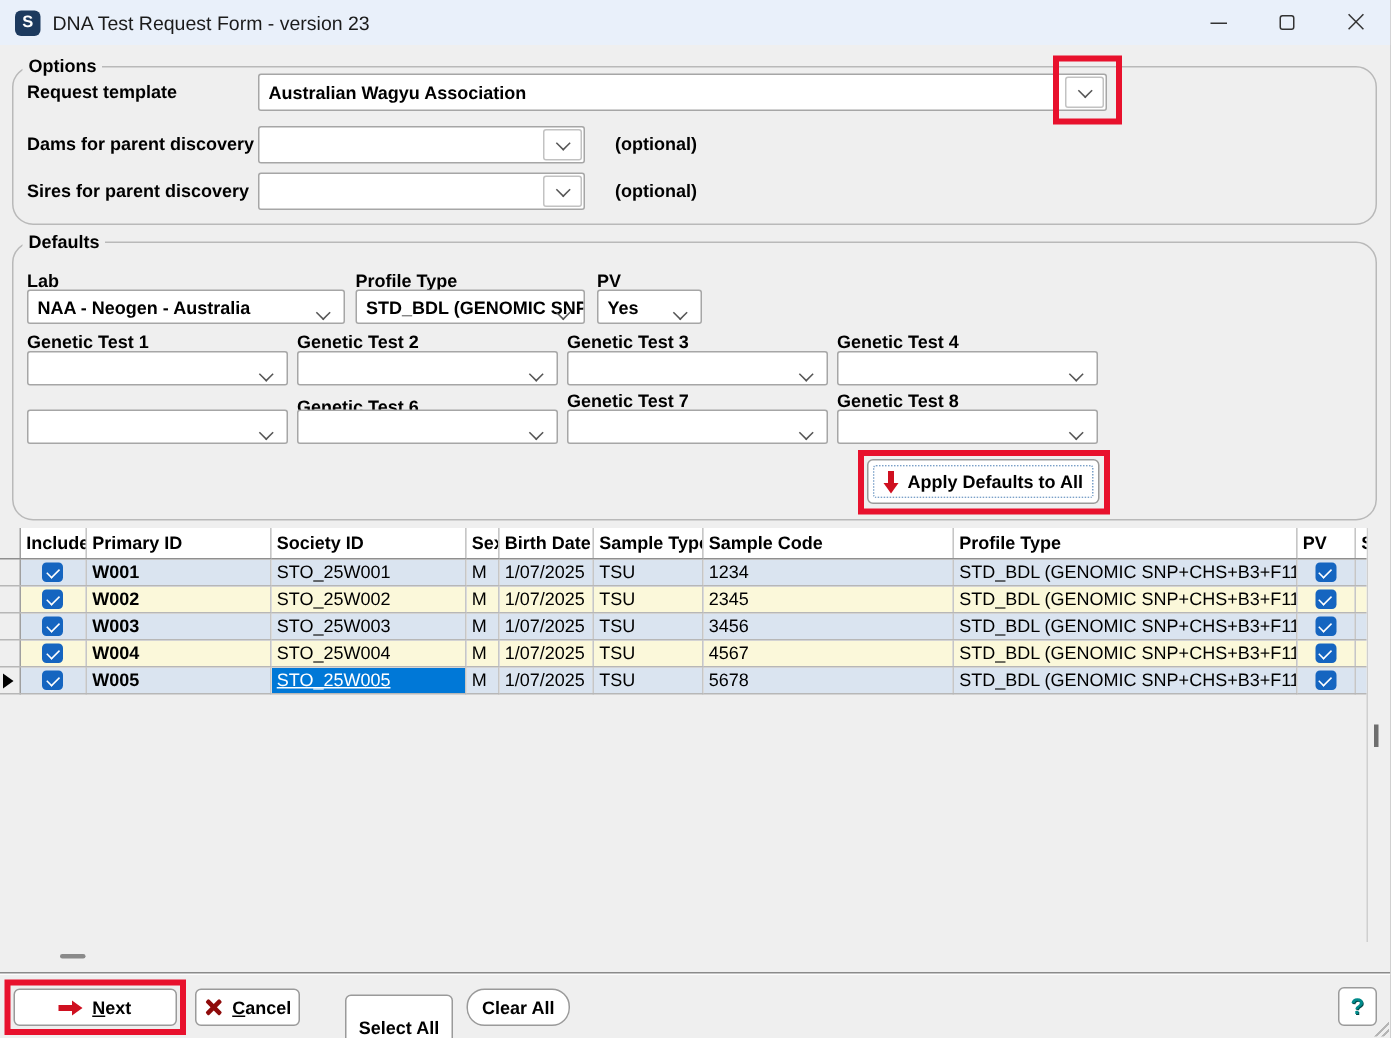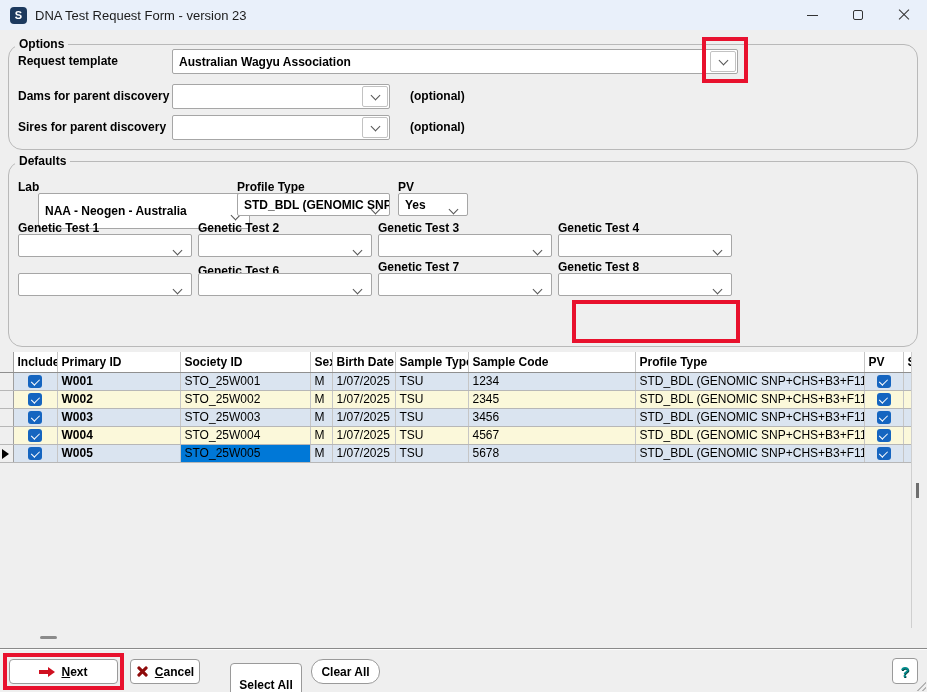--- a/index.html
+++ b/index.html
@@ -86,21 +86,21 @@
     white-space:nowrap; overflow:hidden;
   }
   .grid th.ind, .grid td.ind { background:#efefef; border-right:1px solid #9f9f9f; padding:0; }
   .grid td {
     height:18px; font-size:12px; padding:0 0 0 4px; white-space:nowrap; overflow:hidden;
     border-right:1px solid #c6c6c6; border-bottom:1px solid #b7b7b7; color:#000;
   }
   tr.r-blue td { background:#dae4f0; }
   tr.r-yellow td { background:#fbf8da; }
   .grid td.bold { font-weight:bold; }
-  .grid td.sel { background:#0078d7 !important; color:#000000; }
+  .grid td.sel { background:#0078d7 !important; color:#ffffff;text-decoration:underline; }
   .grid td.center { text-align:center; padding:0; }
   .cbx {
     display:inline-block; width:14px; height:13px; border-radius:3px; background:#1565c0;
     position:relative; vertical-align:middle;
   }
   .cbx::after {
     content:""; position:absolute; left:4.5px; top:2px; width:3.5px; height:7px;
     border-right:1.6px solid #fff; border-bottom:1.6px solid #fff; transform:rotate(45deg);
   }
   .row-ind { display:block; margin:2px auto 0 2px; width:0; height:0; border-left:7px solid #000; border-top:5px solid transparent; border-bottom:5px solid transparent; }
@@ -161,21 +161,21 @@
         <span class="chev"></span>
       </span>
   </div>
   <span class="flabel" style="left:410px; top:120px;">(optional)</span>
 
   <div class="groupbox" style="left:8px; top:161px; width:910px; height:186px;">
     <span class="groupbox-label">Defaults</span>
   </div>
 
   <span class="flabel" style="left:18px; top:180px;">Lab</span>
-  <div class="combo" style="left:18px; top:193px; width:212px; height:36px;margin-left:20px;">
+  <div class="combo" style="left:18px; top:193px; width:212px; height:23px;">
     <span class="combo-text">NAA - Neogen - Australia</span>
     <span class="combo-chev-plain"><span class="chev"></span></span>
   </div>
 
   <span class="flabel" style="left:237px; top:180px;">Profile Type</span>
   <div class="combo" style="left:237px; top:193px; width:153px; height:23px;">
     <span class="combo-text">STD_BDL (GENOMIC SNP+</span>
     <span class="combo-chev-plain"><span class="chev"></span></span>
   </div>
 
@@ -220,20 +220,28 @@
     </div>
   <div class="combo" style="left:378px; top:273px; width:174px; height:23px;">
       <span class="combo-text"></span>
       <span class="combo-chev-plain"><span class="chev"></span></span>
     </div>
   <div class="combo" style="left:558px; top:273px; width:174px; height:23px;">
       <span class="combo-text"></span>
       <span class="combo-chev-plain"><span class="chev"></span></span>
     </div>
 
+  <div class="btn" style="left:578px; top:306px; width:155px; height:30px;">
+    <span class="focus-dots"></span>
+    <span class="arrow-down">
+        <span class="shaft"></span>
+        <span class="head"></span>
+      </span>
+    <span>Apply Defaults to All</span>
+  </div>
   <div class="red-rect" style="left:572px; top:300px; width:168px; height:43px;"></div>
 
   <div class="grid-area">
     <table class="grid">
       <colgroup>
         <col class="c-ind">
           <col class="c-inc">
           <col class="c-pid">
           <col class="c-soc">
           <col class="c-sex">

